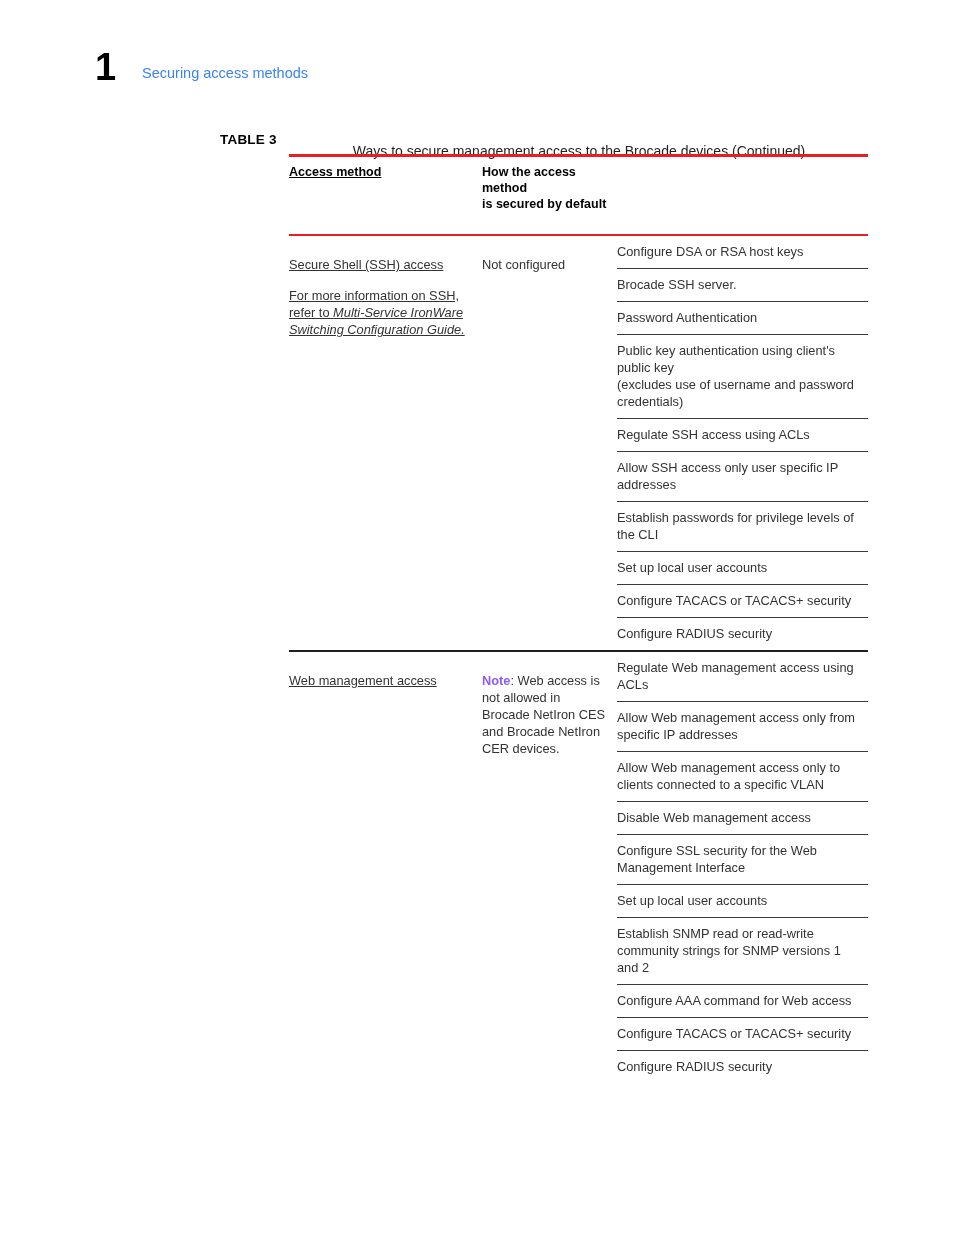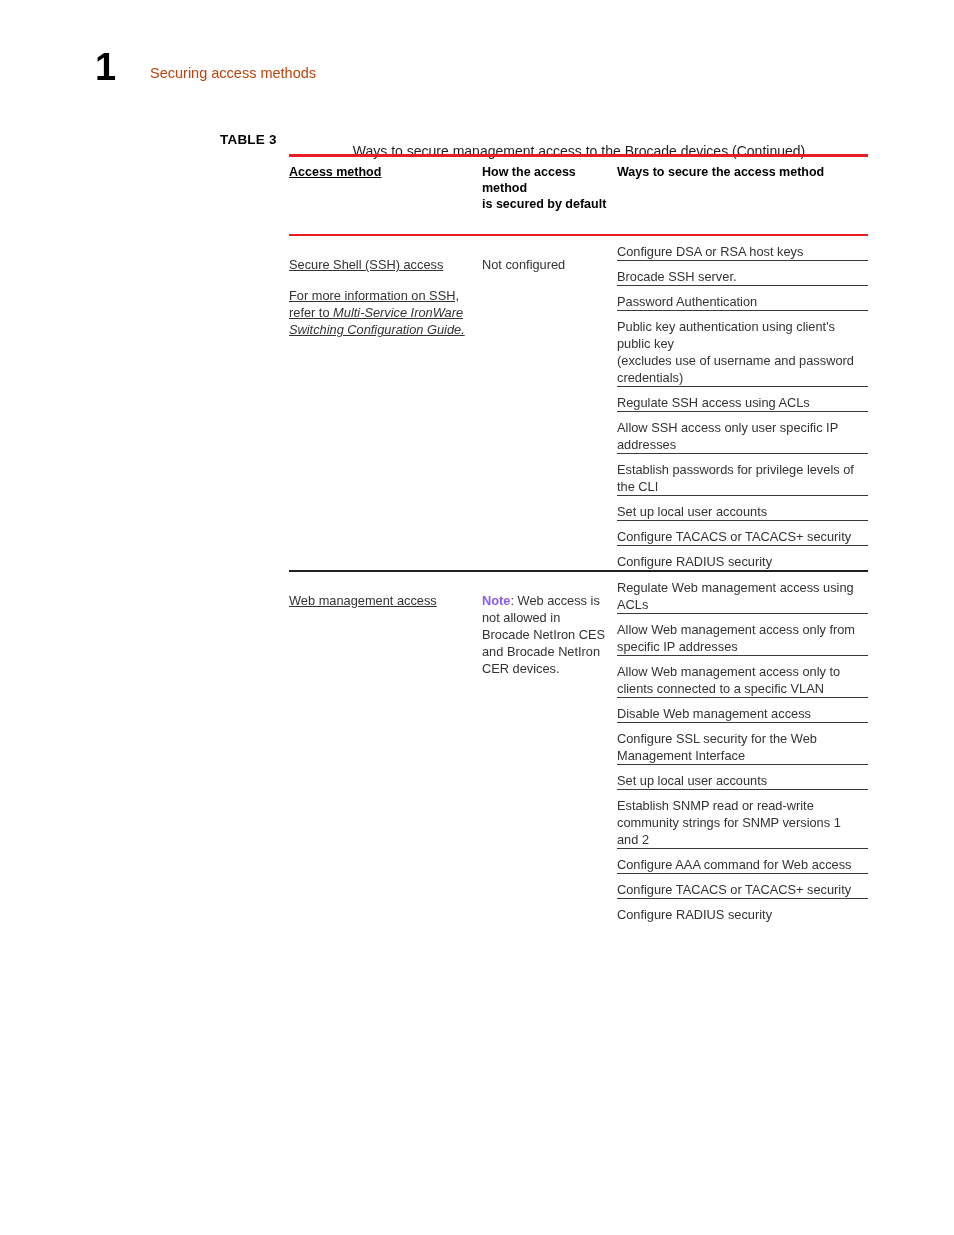--- a/index.html
+++ b/index.html
@@ -26,25 +26,24 @@
   }
   .chapter-number {
     font-size: 38px;
     font-weight: bold;
     color: #000000;
     line-height: 1;
     width: 47px;
   }
   .chapter-title {
     font-size: 14.5px;
-    color: #c2410c;
+    color: #3b82f6;
     line-height: 1;
     position: relative;
     top: -2px;
-    margin-left: 8px;
   }
 
   
   .table-wrap {
     position: absolute;
     left: 220px;
     top: 132px;
     width: 648px;
   }
   .table-caption {
@@ -132,21 +131,21 @@
   }
 
   .sub-rows {
     width: 251px;
     box-sizing: border-box;
   }
   .sub-row {
     font-size: 12.8px;
     line-height: 1.33;
     color: #333333;
-    padding: 7px 6px 0 0;
+    padding: 7px 6px 8px 0;
     box-sizing: border-box;
     border-bottom: 1px solid #3a3a3a;
   }
   .sub-rows .sub-row:last-child {
     border-bottom: none;
   }
 </style>
 </head>
 <body>
 
@@ -165,21 +164,20 @@
   <div class="table-body">
 
     <div class="rule-red"></div>
 
     <div class="thead">
       <div class="th col1">Access method</div>
       <div class="th col2">
         <span>How the access method</span><br>
         <span>is secured by default</span>
       </div>
-      <div class="th col3">Ways to secure the access method</div>
     </div>
 
     <div class="rule-red"></div>
 
     <div class="section">
       <div class="cell col1">
         <p>Secure Shell (SSH) access</p>
         <p><span>For more information on SSH, refer to </span><i>Multi-Service IronWare Switching Configuration Guide.</i></p>
       </div>
       <div class="cell col2">

